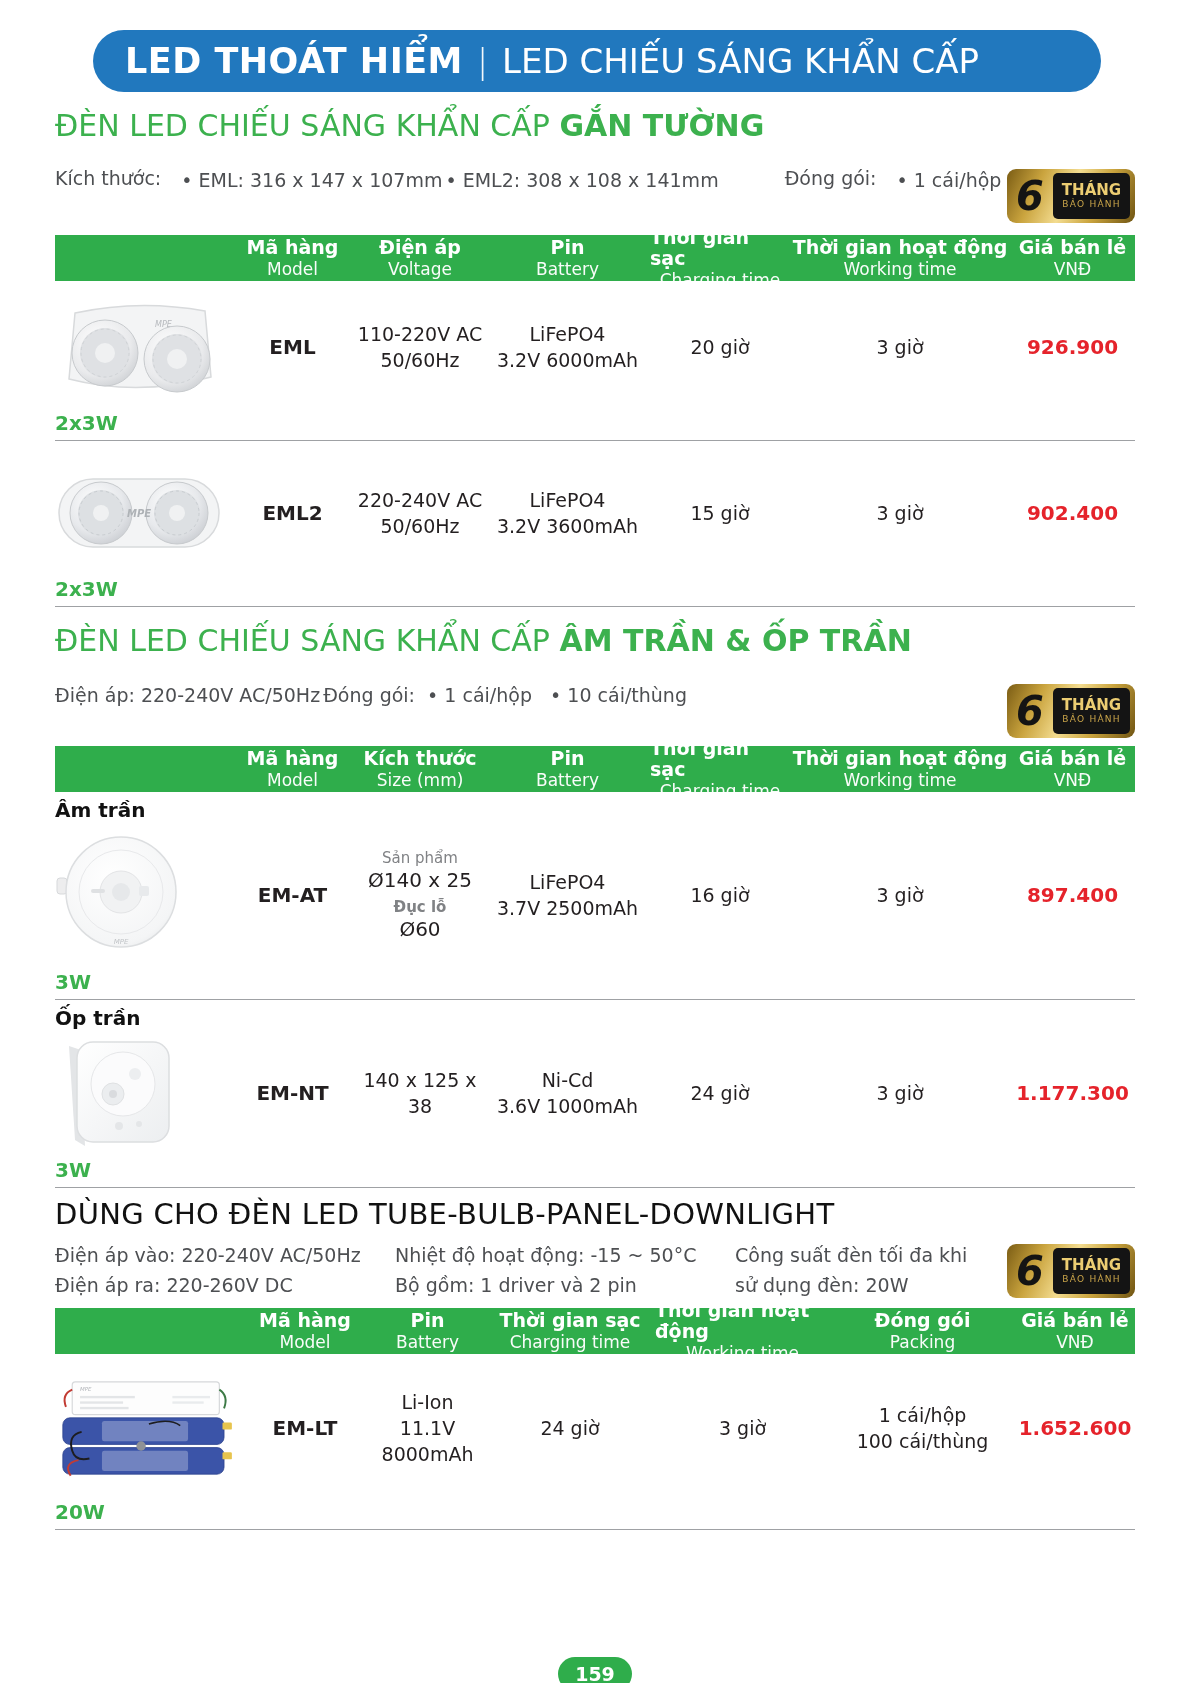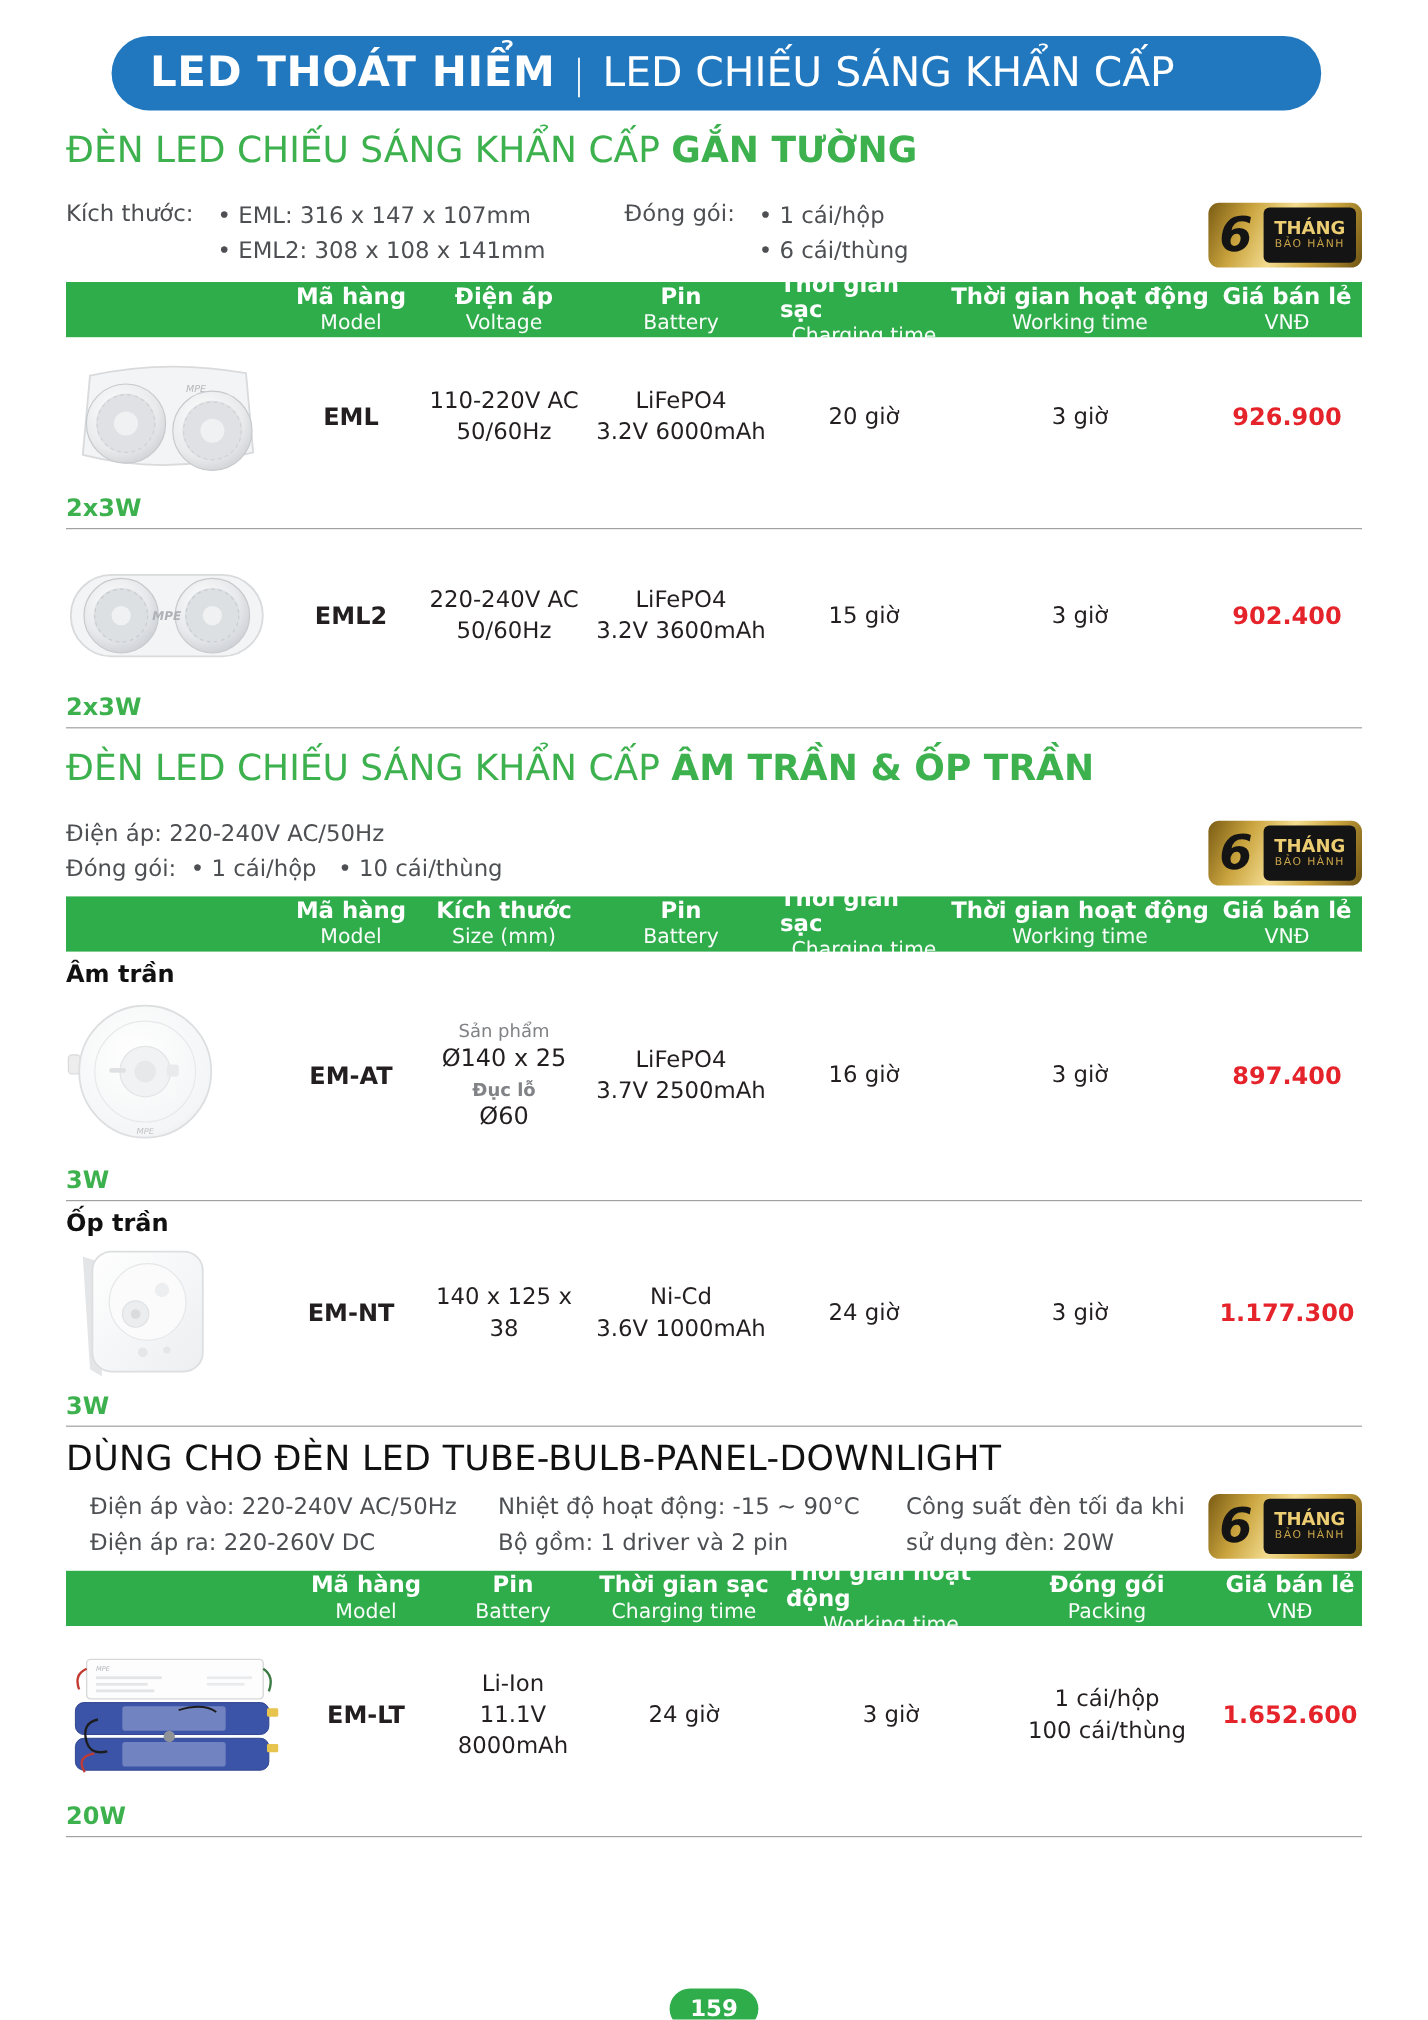--- a/index.html
+++ b/index.html
@@ -23,21 +23,21 @@
 
   
   .sec-title { margin-top:15px; font-size:30px; color:#3cb14e; line-height:38px; }
   .sec-title .tb { font-weight:bold; }
   .sub-title { font-size:29px; font-weight:normal; color:#111; line-height:40px; letter-spacing:.3px; }
 
   
   .specs { position:relative; margin-top:22px; font-size:19px; color:#4d4f52; min-height:58px; }
   .specs-flex { display:flex; gap:14px; }
   .spec-label { color:#4d4f52; margin-right:6px; }
-  .spec-col { display:flex; flex-direction:column; gap:3px; }
+  .spec-col { display:flex; flex-direction:row; gap:3px; }
   .spec-line { line-height:26px; }
   .specs3 { display:flex; }
   .specs3 .sp3col { width:340px; display:flex; flex-direction:column; gap:4px; }
 
   
   .badge {
     position:absolute; right:0; top:2px; width:128px; height:54px;
     border-radius:9px; padding:4px 5px 4px 0;
     background:linear-gradient(115deg,#7a5c14 0%,#caa43e 25%,#f3dc90 48%,#caa43e 70%,#6f5412 100%);
     display:flex; align-items:center;
@@ -365,28 +365,28 @@
     </div>
     <div class="cell c-chg">24 giờ</div>
     <div class="cell c-work">3 giờ</div>
     <div class="cell c-price price">1.177.300</div>
   </div>
   <div class="watt">3W</div>
   <div class="divider"></div>
 
   <div class="sub-title">DÙNG CHO ĐÈN LED TUBE-BULB-PANEL-DOWNLIGHT</div>
 
-  <div class="specs" style="margin-top:8px; min-height:56px;margin-left:20px;">
+  <div class="specs" style="margin-top:8px; min-height:56px;">
     <div class="specs3">
       <div class="sp3col">
         <span class="spec-line">Điện áp vào: 220-240V AC/50Hz</span>
         <span class="spec-line">Điện áp ra: 220-260V DC</span>
       </div>
       <div class="sp3col">
-        <span class="spec-line">Nhiệt độ hoạt động: -15 ~ 90°C</span>
+        <span class="spec-line">Nhiệt độ hoạt động: -15 ~ 50°C</span>
         <span class="spec-line">Bộ gồm: 1 driver và 2 pin</span>
       </div>
       <div class="sp3col">
         <span class="spec-line">Công suất đèn tối đa khi</span>
         <span class="spec-line">sử dụng đèn: 20W</span>
       </div>
     </div>
     <div class="badge">
       <div class="badge-num">6</div>
       <div class="badge-text">

